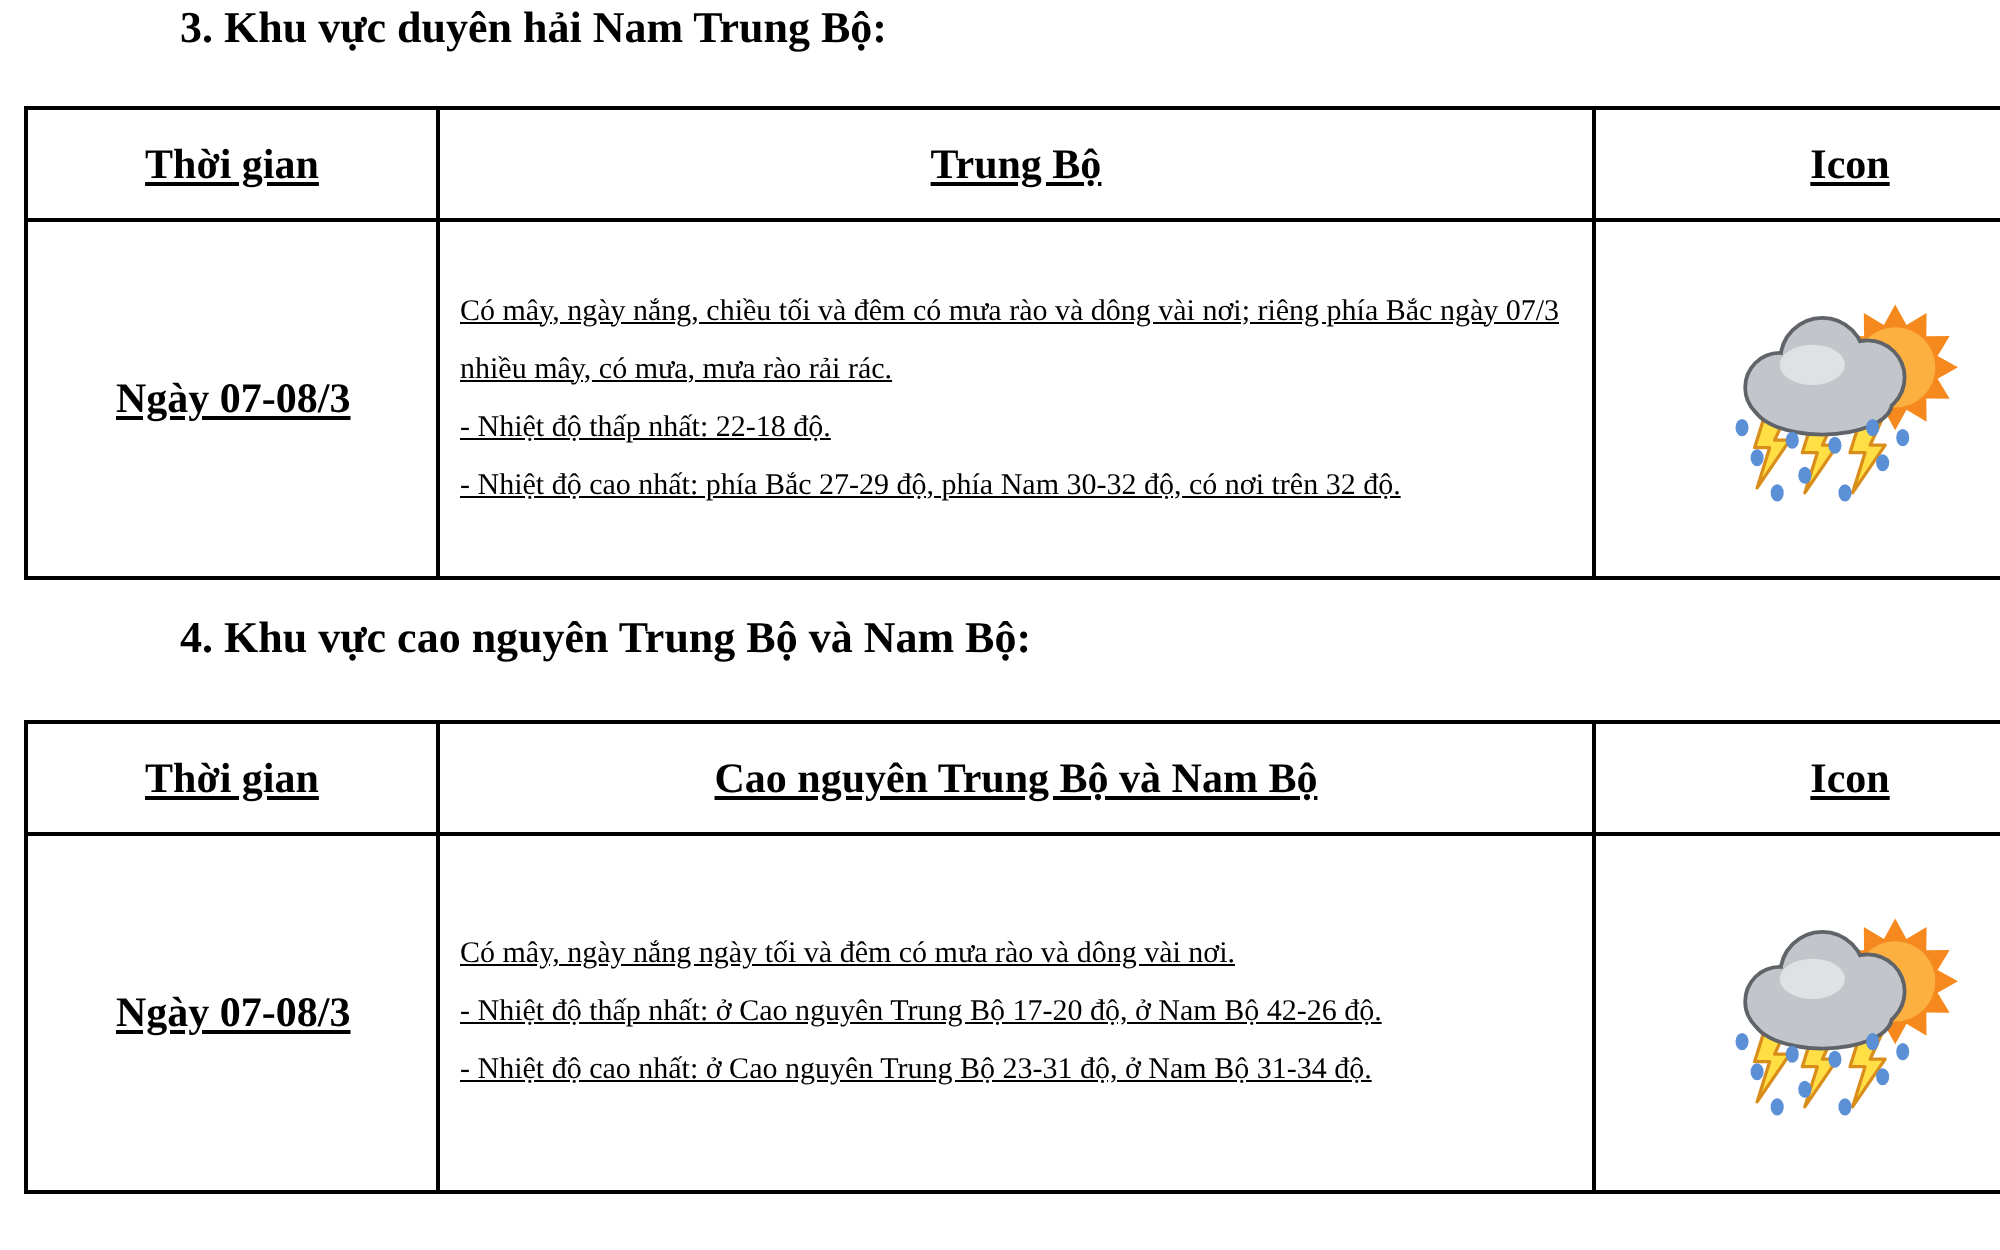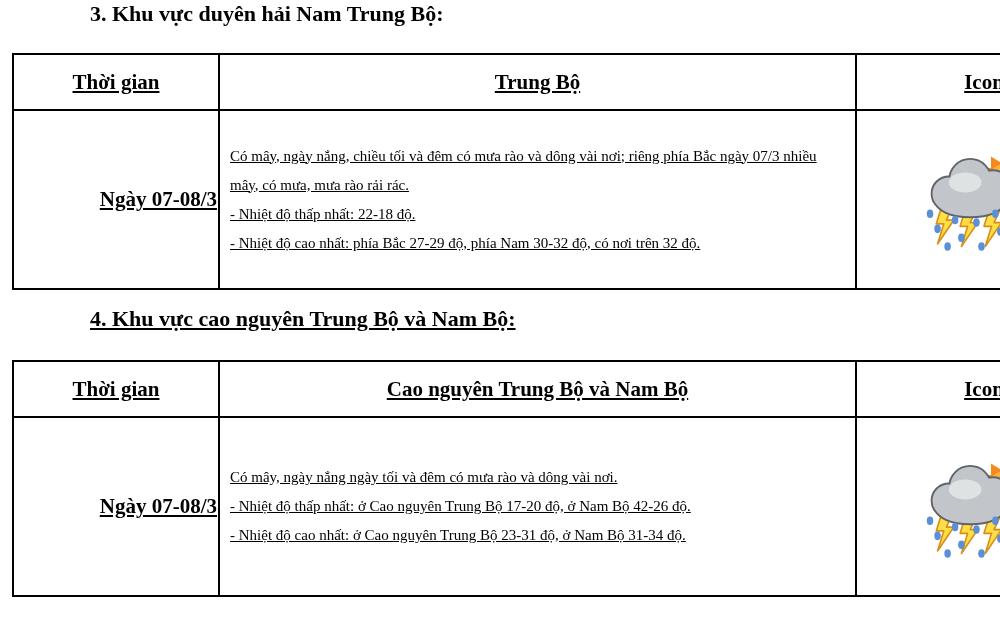--- a/index.html
+++ b/index.html
@@ -13,46 +13,46 @@
   .page { width:1000px; height:625px; }
 
   .section-heading {
     font-size:22px;
     font-weight:bold;
     line-height:25px;
     margin:0;
     padding-left:90px;
   }
   .heading-1 { padding-top:1px; margin-bottom:27px; }
-  .heading-2 { padding-top:16px; margin-bottom:29px;text-decoration:underline; }
+  .heading-2 { padding-top:16px; margin-bottom:29px; }
 
   table.forecast-table {
     border-collapse:collapse;
     table-layout:fixed;
     width:971px;
     margin-left:12px;
     text-decoration:underline;
   }
   .forecast-table th, .forecast-table td {
     border:2px solid #000000;
     box-sizing:border-box;
     vertical-align:middle;
   }
   .col-time  { width:206px; }
-  .col-region{ width:637px; }
+  .col-region{ width:578px; }
   .col-icon  { width:256px; }
 
   .forecast-table th {
     height:56px;
     font-size:21px;
     font-weight:bold;
     text-align:center;
   }
   .cell-time {
-    text-align:right;
+    text-align:left;
     font-weight:bold;
     font-size:21px;
     padding-left:44px;
   }
   .cell-desc {
     vertical-align:top;
     font-size:15px;
     line-height:29px;
     padding:1px 8px 1px 10px;
   }

